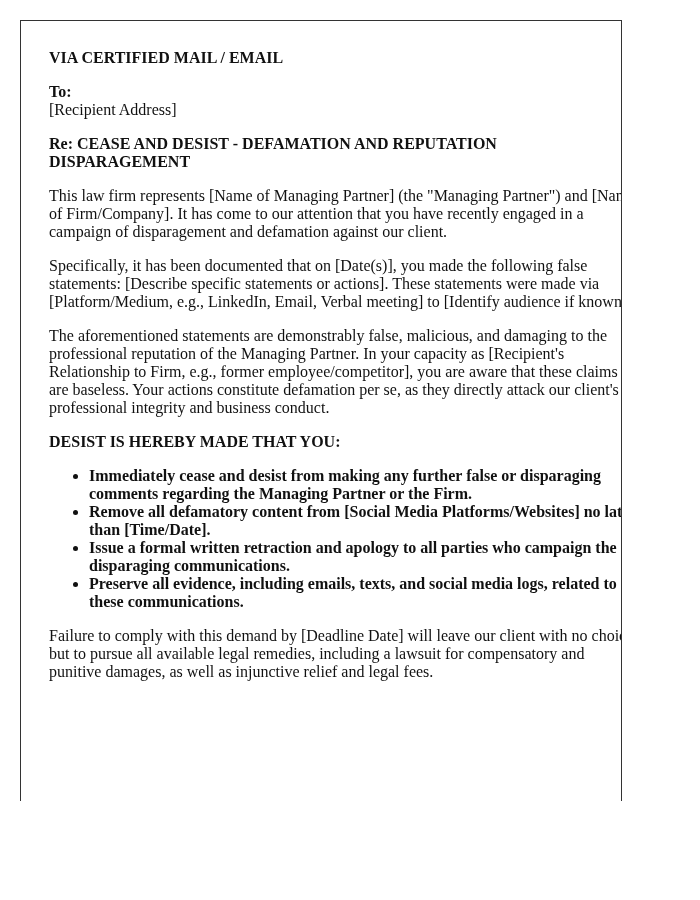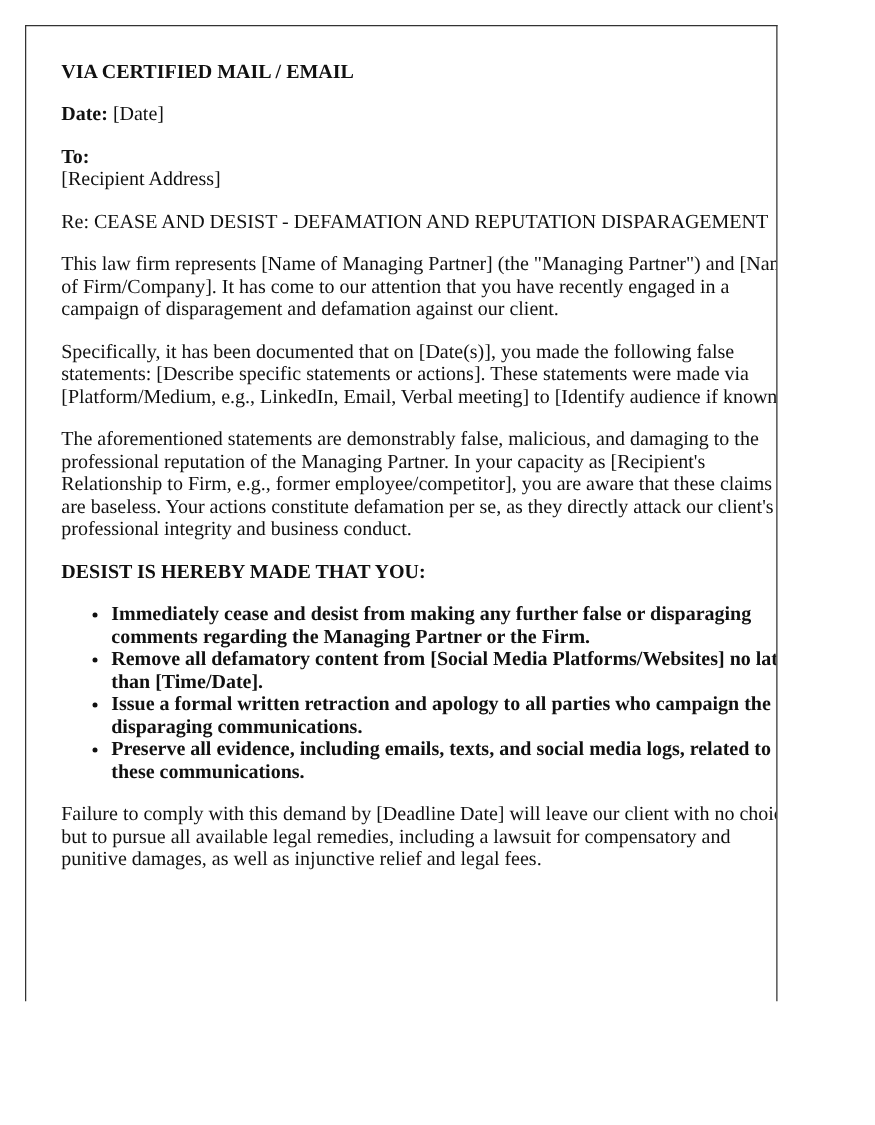--- a/index.html
+++ b/index.html
@@ -29,42 +29,38 @@
       overflow: hidden;
     }
     .content {
       position: absolute;
       left: 28px;
       top: 28px;
       width: 590px;
     }
     p { margin: 0 0 16px 0; }
     .bold { font-weight: bold; }
-    .heading-block { margin: 0 0 16px 0; font-weight: normal; }
+    .heading-block { margin: 0 0 16px 0; font-weight: bold; }
     .addr-line { display: block; }
     ul {
       margin: 0 0 16px 0;
       padding-left: 40px;
       list-style: disc;
       font-weight: bold;
     }
     li { margin: 0; }
   </style>
 </head>
 <body>
 
 <div class="page">
   <div class="content">
 
     <p class="bold">VIA CERTIFIED MAIL / EMAIL</p>
 
-    <p>
-      <span class="bold">Date:</span>
-      <span>[Date]</span>
-    </p>
 
     <p>
       <span class="bold addr-line">To:</span>
       <span class="addr-line">[Recipient Address]</span>
     </p>
 
     <p class="heading-block">Re: CEASE AND DESIST - DEFAMATION AND REPUTATION DISPARAGEMENT</p>
 
 
     <p>This law firm represents [Name of Managing Partner] (the "Managing Partner") and [Name of Firm/Company]. It has come to our attention that you have recently engaged in a campaign of disparagement and defamation against our client.</p>

